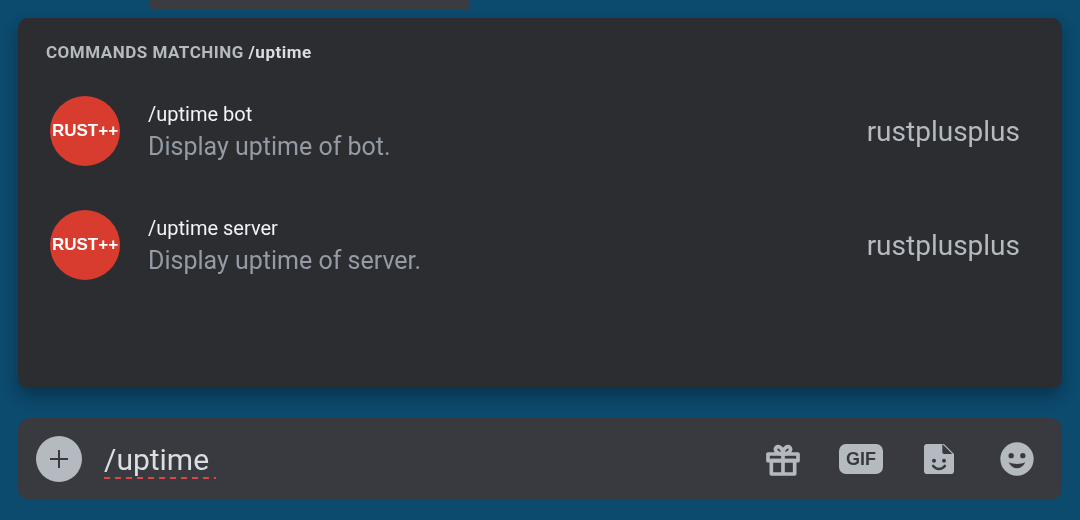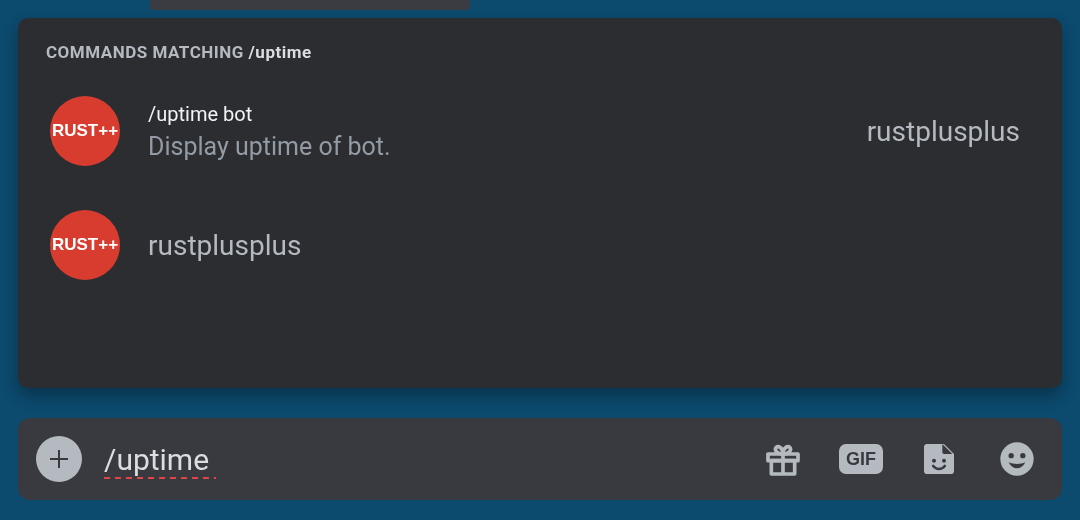--- a/index.html
+++ b/index.html
@@ -169,20 +169,24 @@
           <div class="cmd-name">/uptime bot</div>
           <div class="cmd-desc">Display uptime of bot.</div>
         </div>
         <div class="cmd-source">rustplusplus</div>
       </div>
 
       <div class="cmd-item">
         <div class="cmd-avatar">
           <span>RUST++</span>
         </div>
+        <div class="cmd-text">
+          <div class="cmd-name">/uptime server</div>
+          <div class="cmd-desc">Display uptime of server.</div>
+        </div>
         <div class="cmd-source">rustplusplus</div>
       </div>
 
     </div>
   </div>
 
   <div class="input-bar">
     <div class="plus-btn">
       <svg viewBox="0 0 24 24">
         <path fill="#383a40" d="M11 3h2v8h8v2h-8v8h-2v-8H3v-2h8z"></path>

